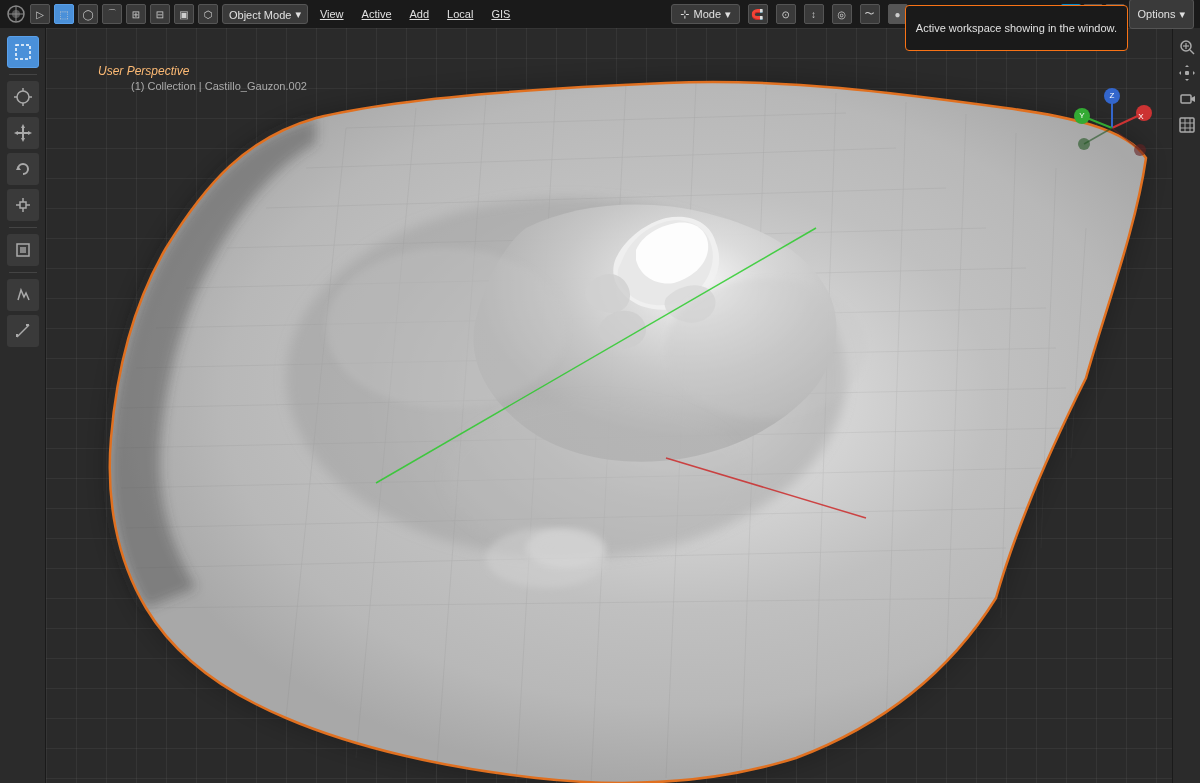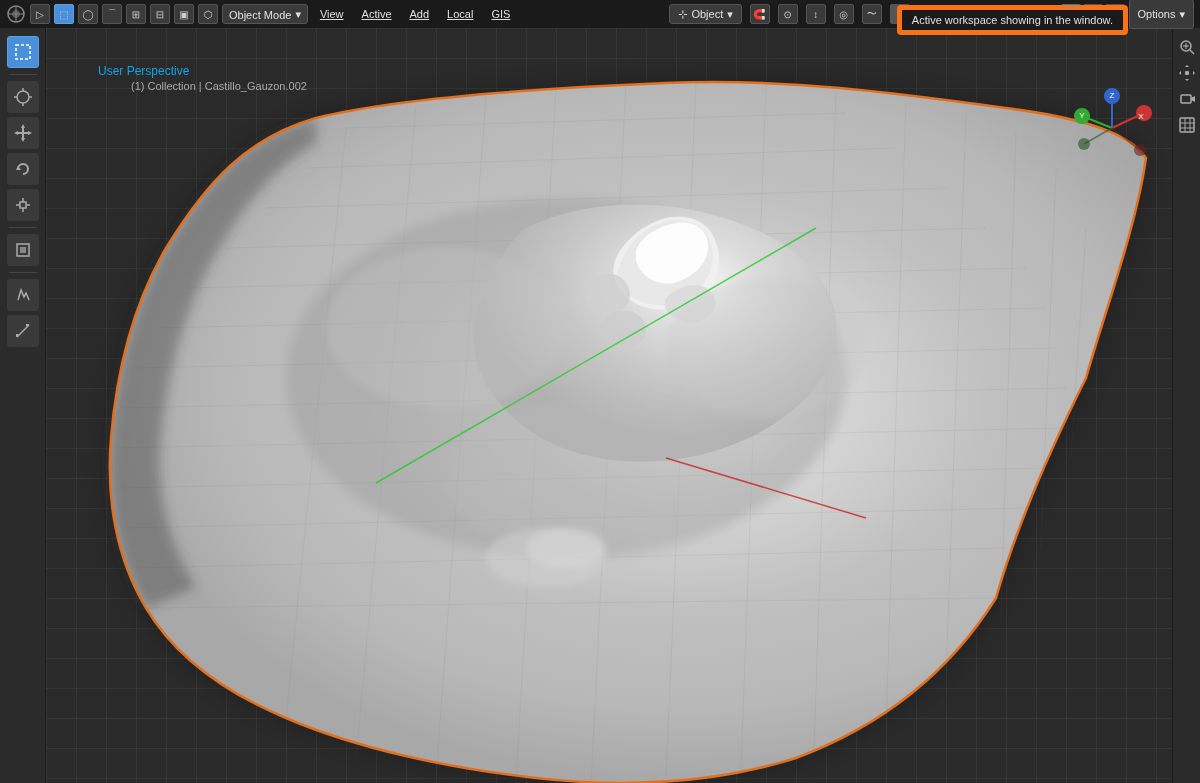--- a/index.html
+++ b/index.html
@@ -127,23 +127,23 @@
       gap: 4px;
       height: 20px;
     }
 
     
     #tooltip {
       position: absolute;
       top: 5px;
       right: 72px;
       background: #1a1a1a;
-      border: 5px solid #f97316;
+      border: 1px solid #f97316;
       border-radius: 4px;
-      padding: 4px 10px;
+      padding: 16px 10px;
       font-size: 11px;
       color: #e0e0e0;
       z-index: 200;
       white-space: nowrap;
     }
 
     
     #left-toolbar {
       position: absolute;
       top: 28px;
@@ -192,22 +192,23 @@
       top: 36px;
       left: 52px;
       z-index: 50;
       color: #ccc;
       font-size: 11px;
       pointer-events: none;
     }
 
     #viewport-info .perspective-label {
       font-size: 12px;
-      color: #0ea5e9;
+      color: #fdba74;
       margin-bottom: 2px;
+      font-style: italic;
     }
 
     #viewport-info .collection-label {
       font-size: 11px;
       color: #aaa;
       margin-left: 33px;
     }
 
     
     #nav-gizmo {
@@ -317,21 +318,21 @@
       <div class="top-menu-item">Add</div>
       <div class="top-menu-item">Local</div>
       <div class="top-menu-item">GIS</div>
     </div>
   </div>
 
   <div class="top-bar-center">
 
     <div class="pivot-selector">
       <span>⊹</span>
-      <span>Object</span>
+      <span>Mode</span>
       <span>▾</span>
     </div>
 
     <div class="tool-icon-btn">🧲</div>
     <div class="tool-icon-btn">⊙</div>
     <div class="tool-icon-btn">↕</div>
     <div class="tool-icon-btn">◎</div>
     <div class="tool-icon-btn">〜</div>
     <div class="tool-icon-btn" style="background:#555;">●</div>
   </div>

